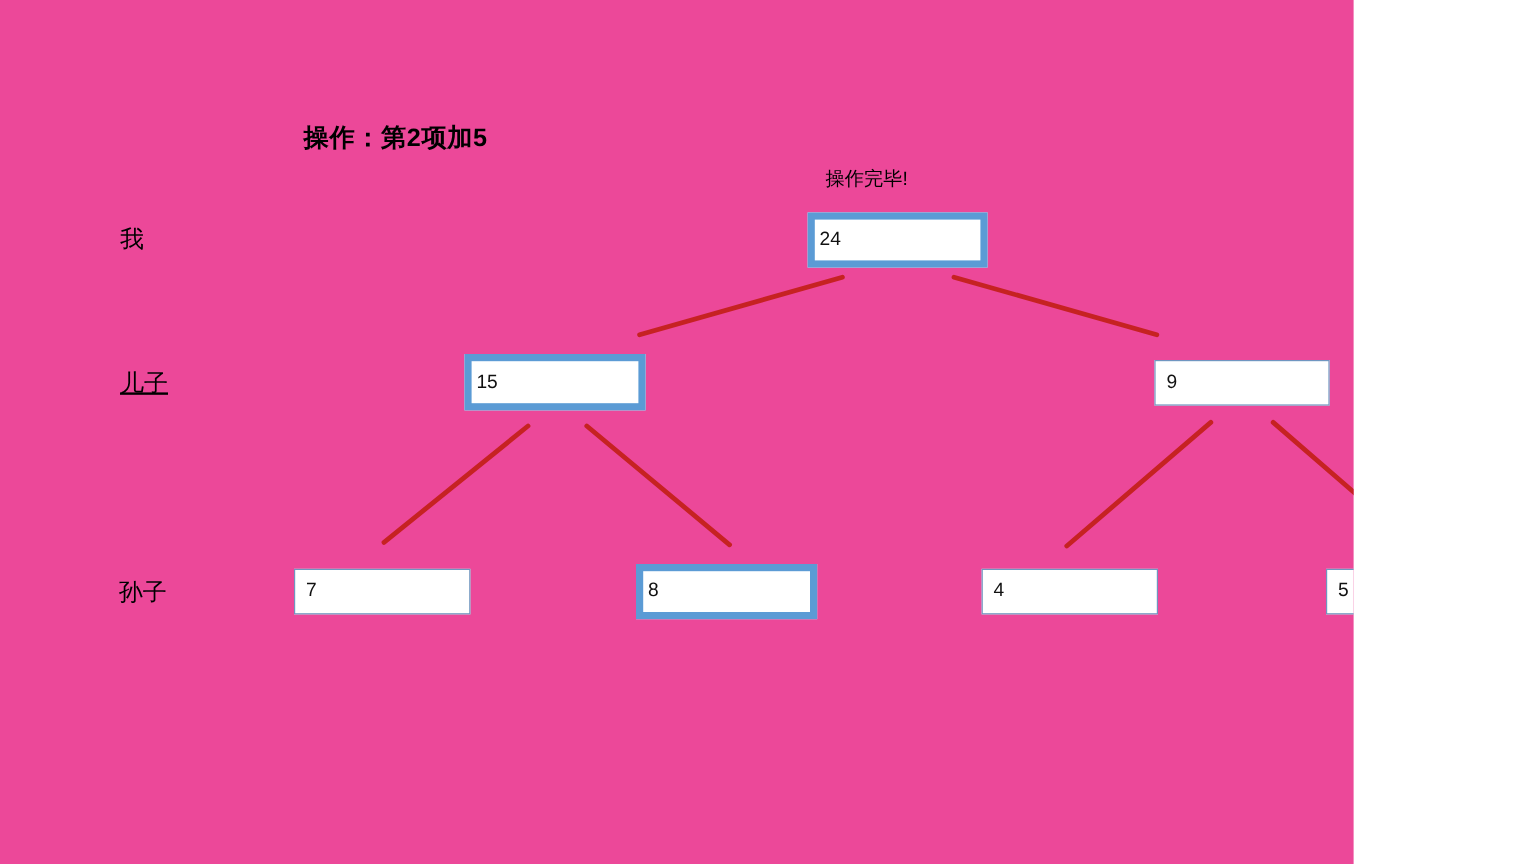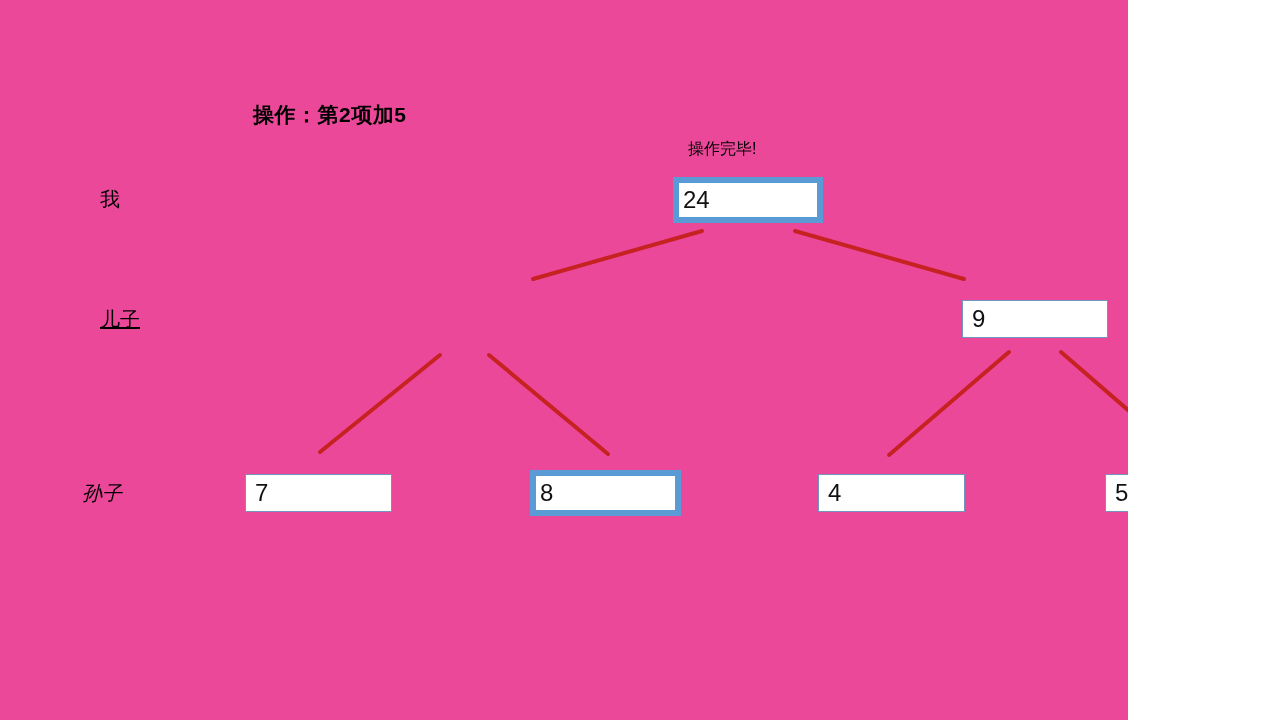--- a/index.html
+++ b/index.html
@@ -49,32 +49,32 @@
     white-space: nowrap;
   }
   .row-label {
     position: absolute;
     font-size: 20px;
     font-weight: normal;
     white-space: nowrap;
   }
   .row-label.r0 { left: 100px; top: 186px; }
   .row-label.r1 { left: 100px; top: 306px; text-decoration: underline; }
-  .row-label.r2 { left: 82px;  top: 480px; font-style: italic; }
+  .row-label.r2 { left: 99px;  top: 480px; }
 
   
   .node {
     position: absolute;
     box-sizing: border-box;
     background: #ffffff;
     display: flex;
     align-items: center;
   }
   .node .val {
-    font-size: 24px;
+    font-size: 16px;
     line-height: 1;
     color: #111111;
     padding-left: 9px;
     font-weight: normal;
   }
   
   .node.plain {
     border: 1.6px solid #7096C0;
   }
   
@@ -106,20 +106,23 @@
   <div class="status-note">操作完毕!</div>
 
   <div class="row-label r0">我</div>
   <div class="row-label r1">儿子</div>
   <div class="row-label r2">孙子</div>
 
   <div class="node highlight" style="left:673px; top:177px; width:150px; height:46px;">
     <span class="val">24</span>
   </div>
 
+  <div class="node highlight" style="left:387px; top:295px; width:151px; height:47px;">
+    <span class="val">15</span>
+  </div>
 
   <div class="node plain" style="left:962px; top:300px; width:146px; height:38px;">
     <span class="val">9</span>
   </div>
 
   <div class="node plain" style="left:245px; top:474px; width:147px; height:38px;">
     <span class="val">7</span>
   </div>
 
   <div class="node highlight" style="left:530px; top:470px; width:151px; height:46px;">

